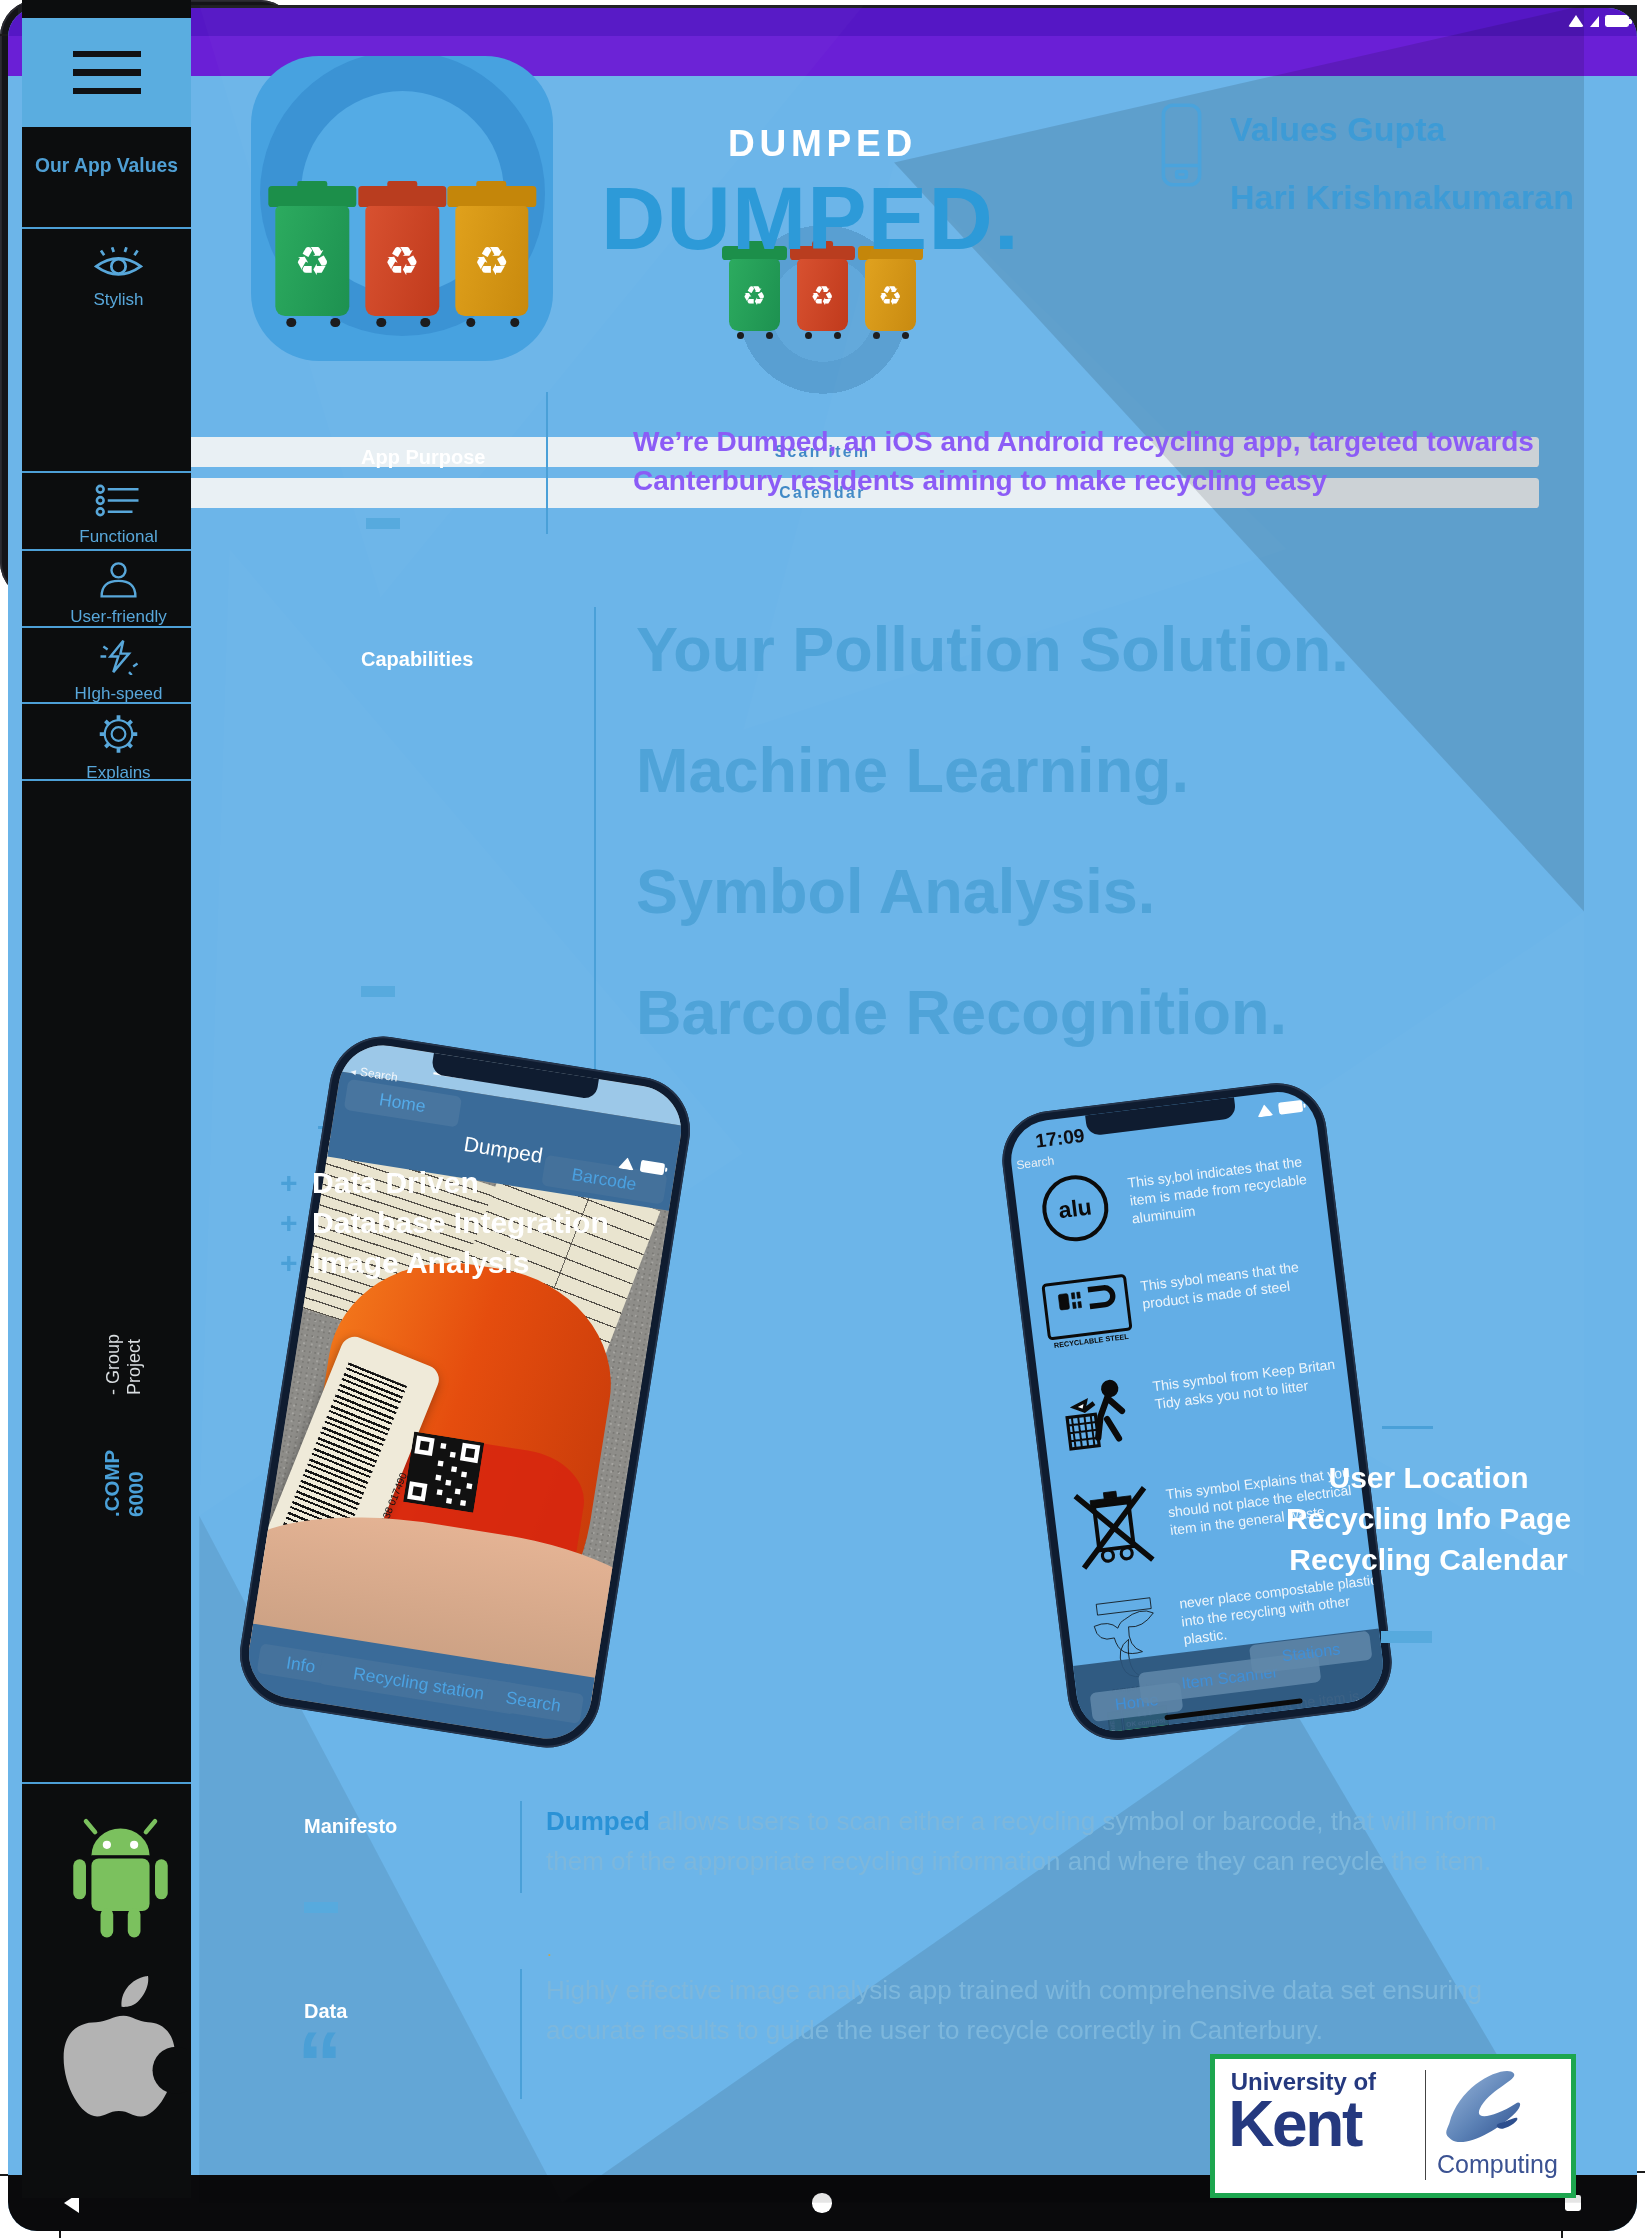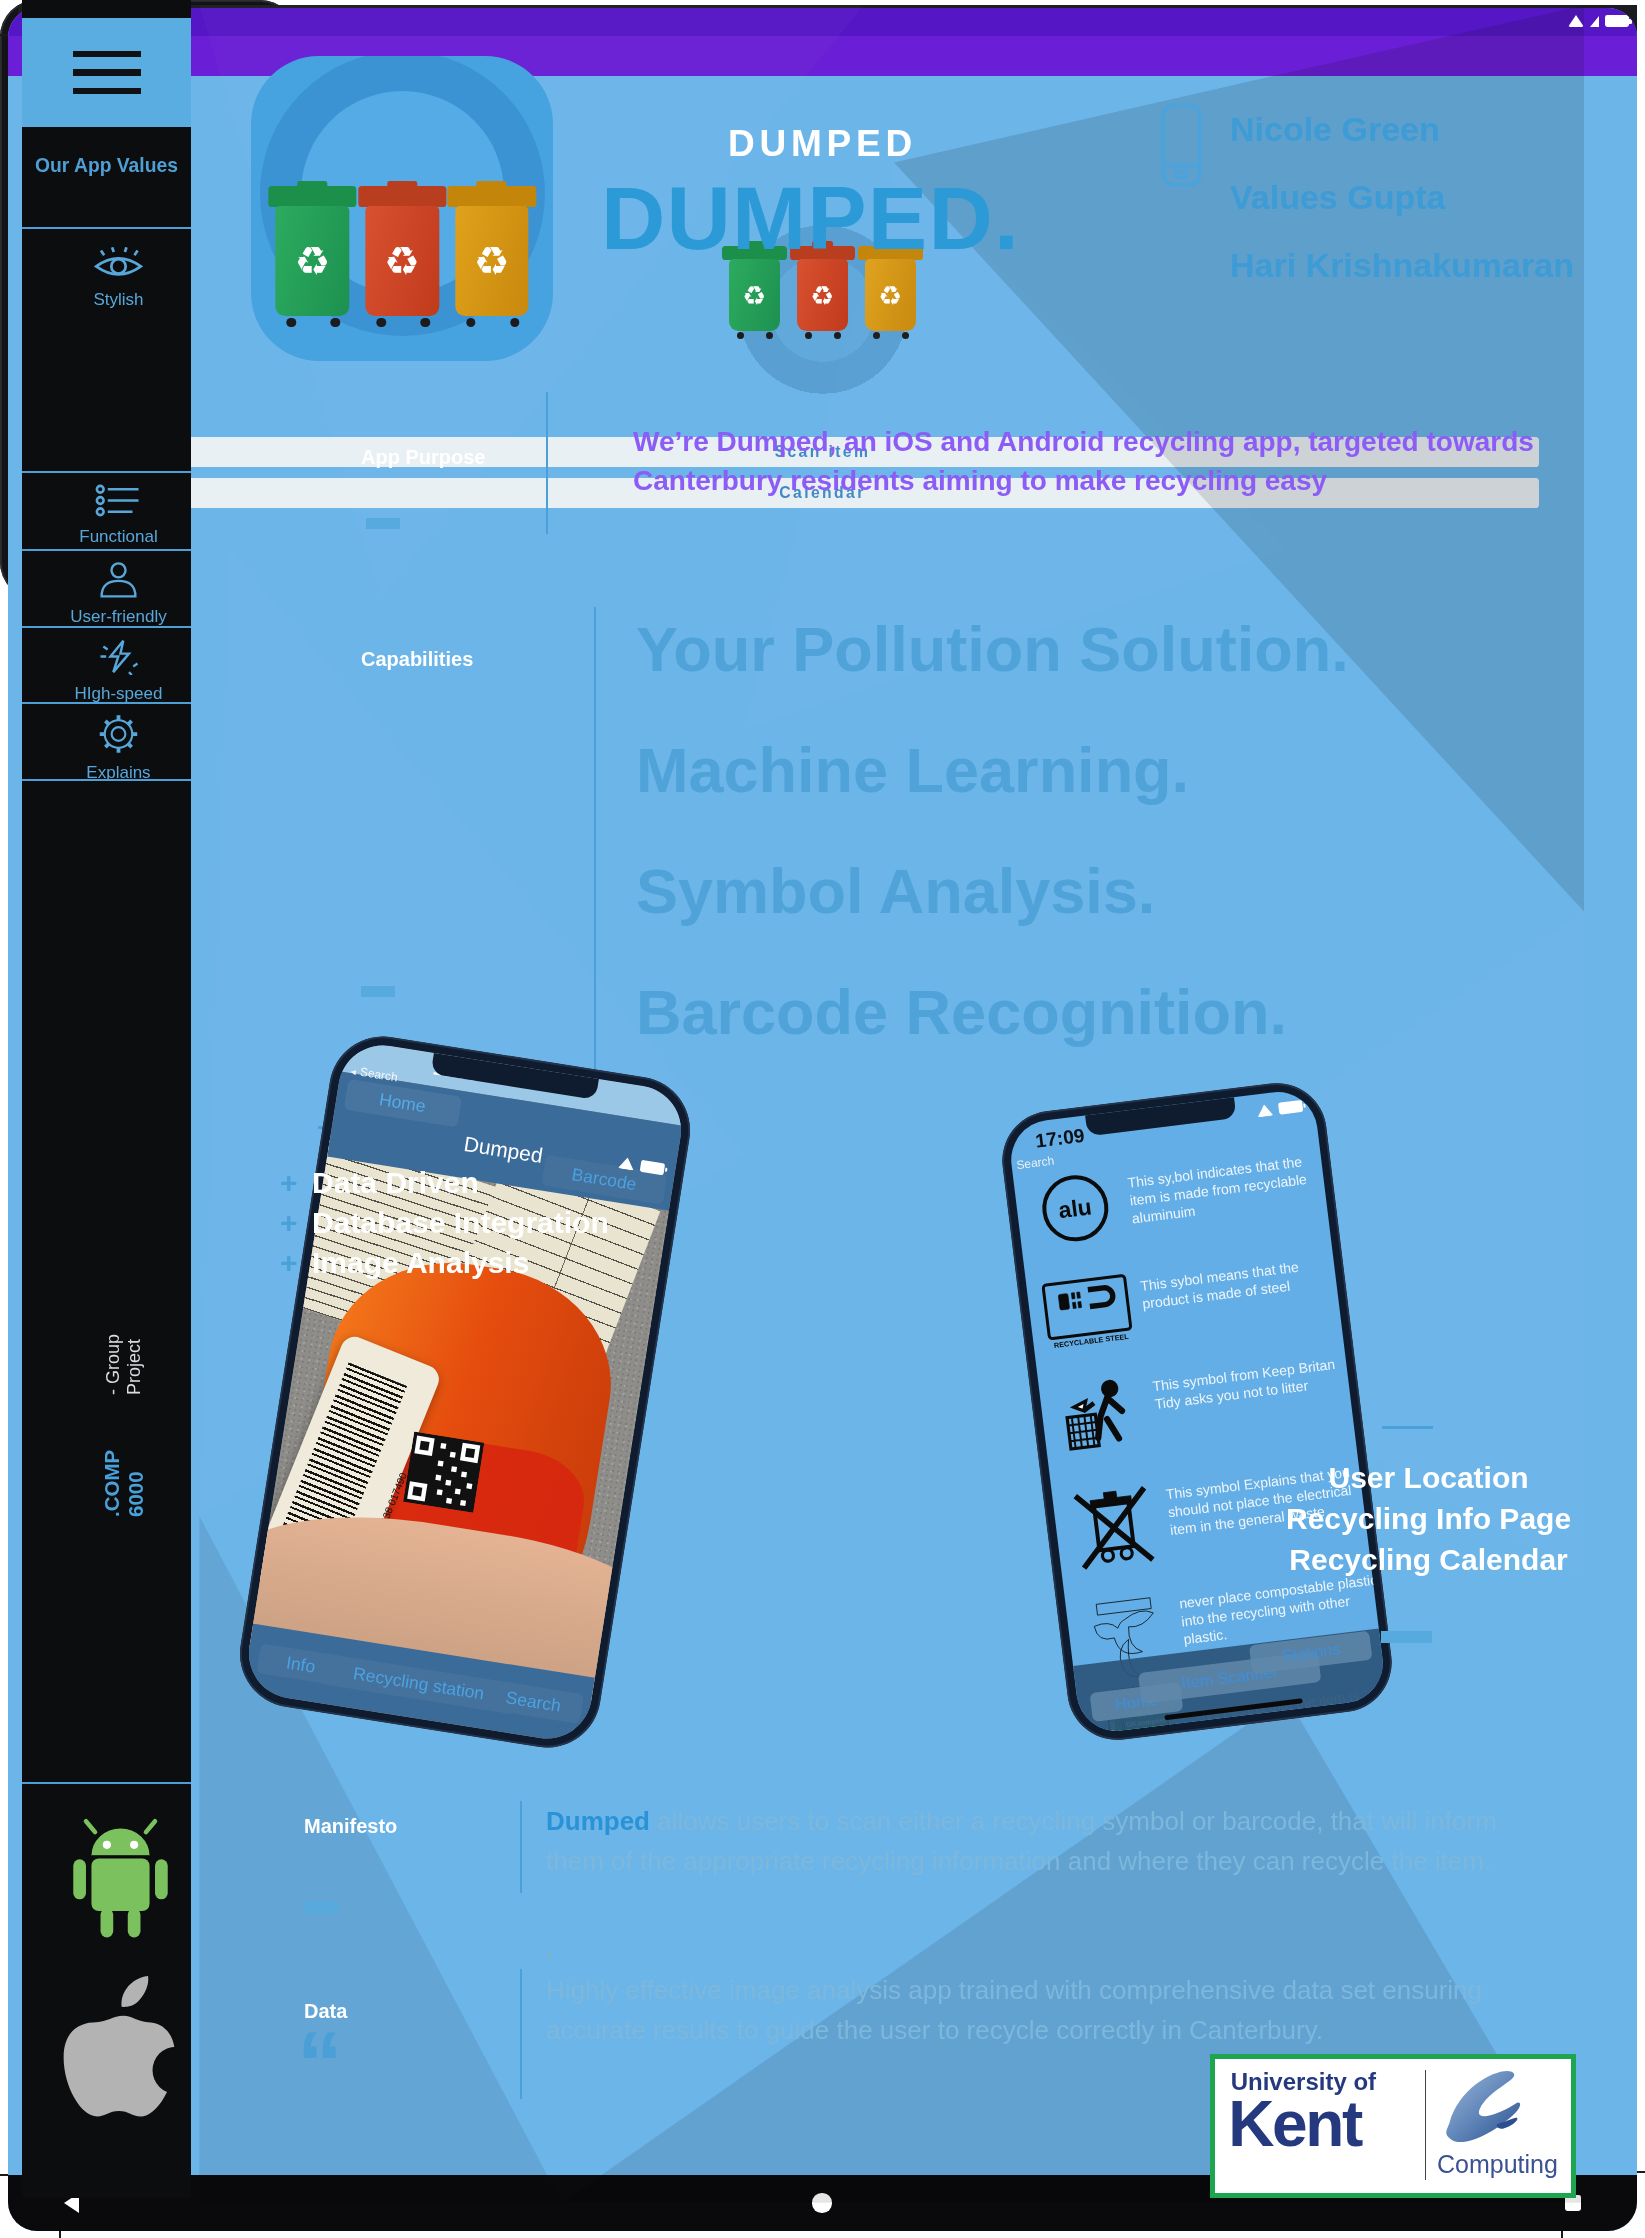--- a/index.html
+++ b/index.html
@@ -326,21 +326,20 @@
 <div id="title">DUMPED.</div>
 
 <div id="teamicon">
   <svg width="41" height="86" viewBox="0 0 34 70" fill="none" stroke="#4aa3dc" stroke-width="3">
     <rect x="2" y="2" width="30" height="66" rx="8"></rect>
     <line x1="2" y1="52" x2="32" y2="52"></line>
     <rect x="13" y="57" width="8" height="5" rx="1"></rect>
   </svg>
 </div>
 <div id="team">
-  <div class="tn">Nicole Green</div>
   <div class="tn">Values Gupta</div>
   <div class="tn">Hari Krishnakumaran</div>
 </div>
 
 <div class="seclabel" style="left:361px;top:446px;">App Purpose</div>
 <div class="vline" style="left:546px;top:392px;height:142px;"></div>
 <div id="pp-text">We’re Dumped, an iOS and Android recycling app, targeted towards Canterbury residents aiming to make recycling easy</div>
 <div class="dash" style="left:366px;top:518px;width:34px;height:11px;"></div>
 
 <div class="seclabel" style="left:361px;top:648px;">Capabilities</div>

